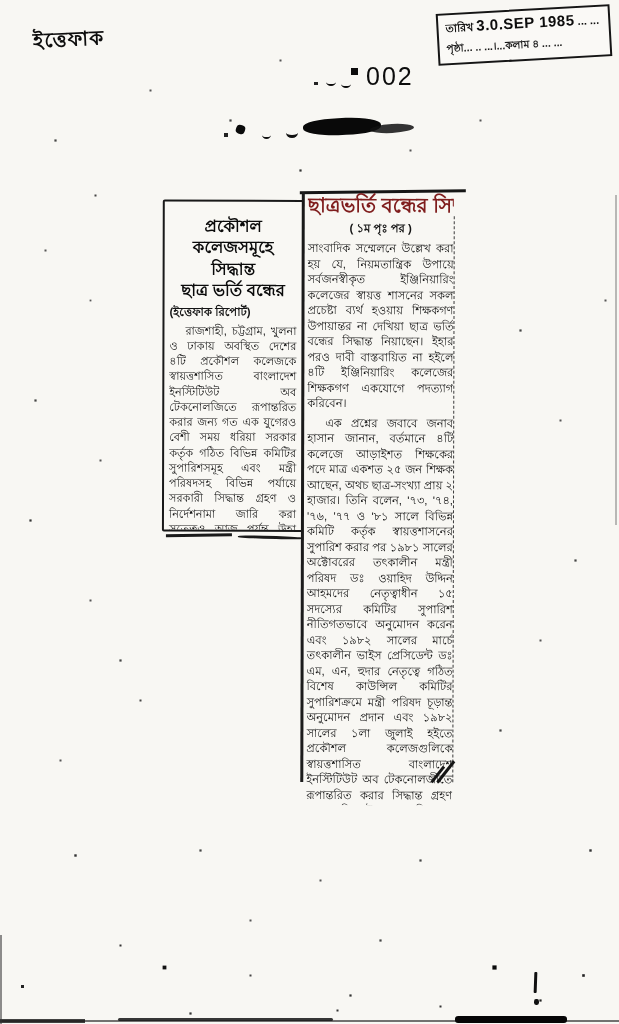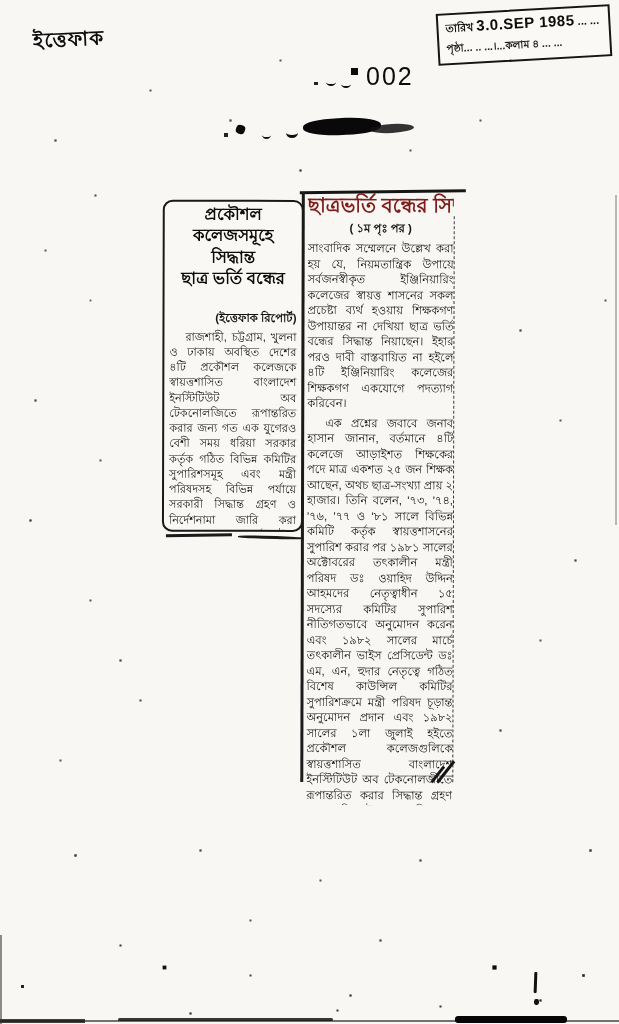--- a/index.html
+++ b/index.html
@@ -49,24 +49,24 @@
   .smudge-main{left:303px;top:118px;width:78px;height:17px;background:#090909;border-radius:45%;transform:rotate(-2deg);}
   .smudge-tail{left:370px;top:124px;width:44px;height:9px;background:#101010;border-radius:50%;transform:rotate(-3deg);opacity:.85;}
   .smudge-b1{left:286px;top:127px;width:12px;height:8px;border-bottom:3px solid #111;border-radius:0 0 60% 60%;}
   .smudge-b2{left:262px;top:131px;width:9px;height:6px;border-bottom:2.5px solid #111;border-radius:0 0 60% 60%;}
   .smudge-dot{left:236px;top:125px;width:9px;height:9px;background:#0b0b0b;border-radius:40%;transform:rotate(20deg);}
   .smudge-dot2{left:224px;top:133px;width:4px;height:4px;background:#222;}
 
   
   .clip{left:158px;top:190px;width:308px;height:632px;transform:rotate(0.15deg);}
   .leftbox{position:absolute;left:4px;top:10px;width:141px;height:332px;
-    border:2.5px solid #191919;border-radius:10px;box-sizing:border-box;
-    padding:2px 5px;overflow:hidden;background:#f9f8f4;}
+    border:2.5px solid #191919;border-radius:2px;box-sizing:border-box;
+    padding:14px 5px;overflow:hidden;background:#f9f8f4;}
   .leftbox .hl{font-size:16.5px;font-weight:bold;text-align:center;line-height:1.3;color:#0b0b0b;}
-  .byline{font-size:11.5px;font-weight:bold;text-align:right;margin:20px 0 1px;}
+  .byline{font-size:11.5px;font-weight:bold;text-align:left;margin:2px 0 1px;}
   .bodytxt p{margin:0 0 3px;font-size:11.2px;line-height:1.36;text-align:justify;text-indent:16px;}
   .leftbox-underline1{position:absolute;left:8px;top:344px;width:66px;height:2.5px;background:#1a1a1a;transform:rotate(-1deg);}
   .leftbox-underline2{position:absolute;left:80px;top:346px;width:64px;height:2.5px;background:#1a1a1a;transform:rotate(1.5deg);border-radius:40%;}
 
   .divider{position:absolute;left:143px;top:2px;width:2.5px;height:590px;background:#1c1c1c;}
   .topline{position:absolute;left:141px;top:0px;width:166px;height:2.5px;background:#161616;transform:rotate(-0.8deg);}
   .rightedge{position:absolute;left:295px;top:26px;height:566px;border-left:1.5px dashed #3a3a3a;}
 
   .rightcol{position:absolute;left:149px;top:3px;width:146px;height:612px;overflow:hidden;}
   .rightcol .hl{font-size:20px;font-weight:bold;text-align:center;line-height:1.2;color:#7f1d1d;white-space:nowrap;}

